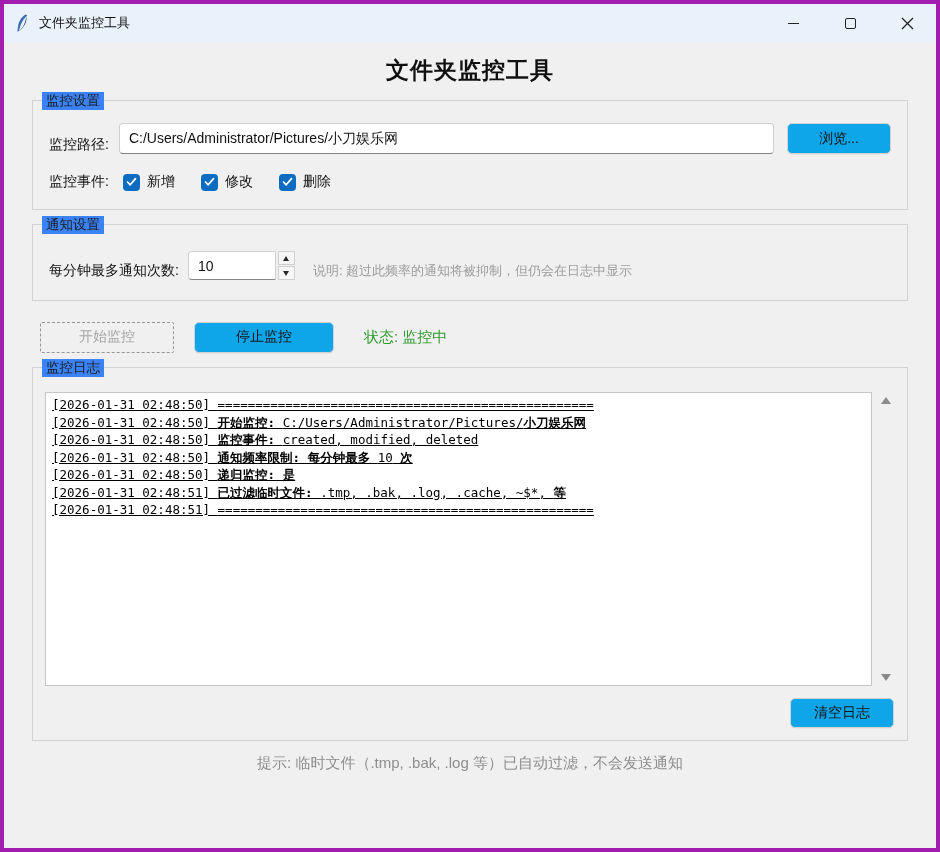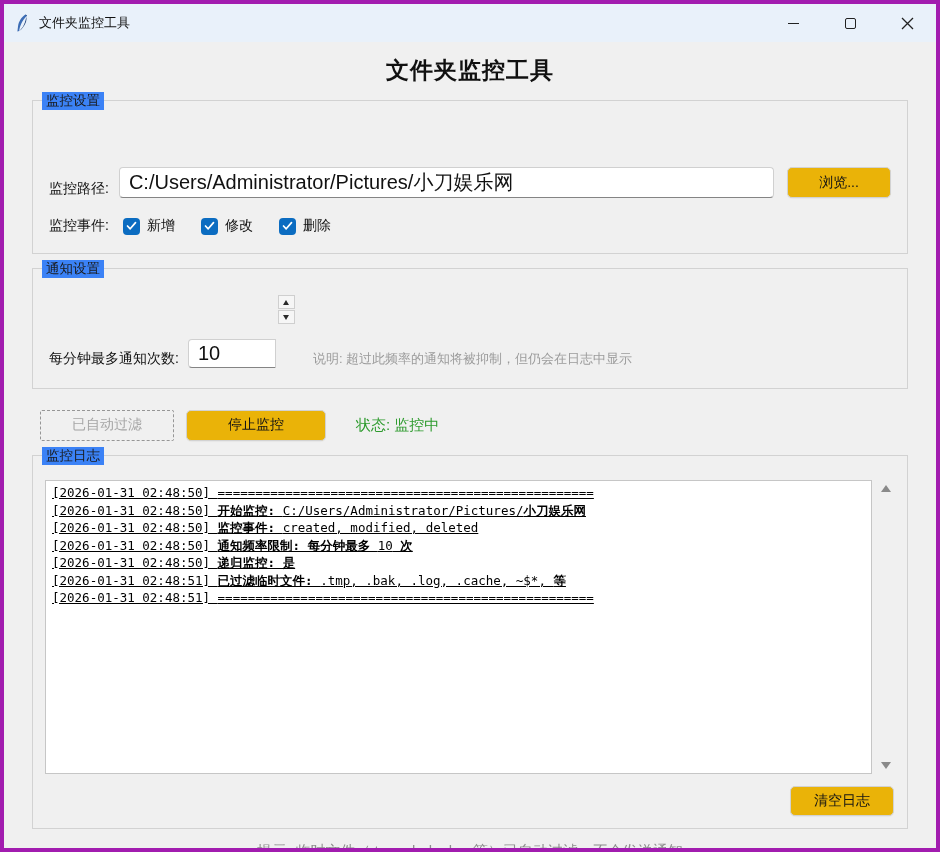--- a/index.html
+++ b/index.html
@@ -40,29 +40,29 @@
     position:absolute; top:-9px; left:9px; background:#3b82f6;
     padding:0 4px; font-size:13.5px; color:#1a1a1a;
   }
 
   .row { display:flex; align-items:flex-end; }
   .lbl { font-size:14px; color:#111; white-space:nowrap; }
 
   
   .entry {
     background:#fff; border:1px solid #d0d0d0; border-bottom:1px solid #848484;
-    border-radius:4px; font-size:20px; color:#111; padding:0 9px;
-    font-family:"Liberation Sans","DejaVu Sans",sans-serif; outline:none;margin-top:44px;
+    border-radius:4px; font-size:14px; color:#111; padding:0 9px;
+    font-family:"Liberation Sans","DejaVu Sans",sans-serif; outline:none;
   }
   #settings-box { padding:22px 16px 18px 16px; }
   #path-row .entry { flex:1; height:31px; }
   #events-row { margin-top:19px; }
 
   .btn {
-    background:#eab308; border:1px solid #d2d2d2; border-radius:5px;
+    background:#0ea5e9; border:1px solid #d2d2d2; border-radius:5px;
     font-size:14px; color:#141414; display:inline-flex; align-items:center;
     justify-content:center; cursor:default;
     box-shadow:0 1px 1px rgba(0,0,0,0.04);
     font-family:"Liberation Sans","DejaVu Sans",sans-serif;
   }
   .browse-btn { width:104px; height:31px; margin-left:13px; }
 
   
   .cb-item { display:inline-flex; align-items:center; margin-right:26px; }
   .cb-box {
@@ -85,21 +85,21 @@
   .tri-up-s { width:0; height:0; border-left:3.5px solid transparent; border-right:3.5px solid transparent; border-bottom:5px solid #2a2a2a; }
   .tri-dn-s { width:0; height:0; border-left:3.5px solid transparent; border-right:3.5px solid transparent; border-top:5px solid #2a2a2a; }
   .note { font-size:13px; color:#9b9b9b; margin-left:18px; }
 
   
   .ctrl-row { margin:20px 28px 0 36px; display:flex; align-items:center; height:32px; }
   .start-btn {
     width:134px; height:31px; background:#f0f0f0; border:1px dashed #969696;
     border-radius:2px; color:#a5a5a5; box-shadow:none;
   }
-  .stop-btn { width:140px; height:31px; margin-left:12px; }
+  .stop-btn { width:140px; height:31px; margin-left:20px; }
   .status-lbl { margin-left:30px; font-size:15px; color:#2e9b2e; }
 
   
   #log-box { padding:24px 12px 12px 12px; }
   .log-area-row { display:flex; }
   .log-text {
     flex:1; height:294px; background:#fff; border:1px solid #c6c6c6;
     padding:3px 6px; overflow:hidden;
     font-family:"DejaVu Sans Mono","Liberation Mono",monospace;
     font-size:12.5px; line-height:17.5px; color:#000; white-space:pre;
@@ -196,21 +196,21 @@
           <span class="spin-btn">
             <span class="tri-dn-s"></span>
           </span>
         </span>
       </span>
       <span class="note">说明: 超过此频率的通知将被抑制，但仍会在日志中显示</span>
     </div>
   </div>
 
   <div class="ctrl-row">
-    <button class="btn start-btn">已自动过滤</button>
+    <button class="btn start-btn">开始监控</button>
     <button class="btn stop-btn">停止监控</button>
     <span class="status-lbl">状态: 监控中</span>
   </div>
 
   <div class="groupbox" id="log-box">
     <span class="gb-label">监控日志</span>
     <div class="log-area-row">
       <div class="log-text" id="log-content"><div class="log-line"><span>[2026-01-31 02:48:50] </span><span>==================================================</span></div><div class="log-line"><span>[2026-01-31 02:48:50] </span><span class="seg-b">开始监控: </span><span>C:/Users/Administrator/Pictures/</span><span class="seg-b">小刀娱乐网</span></div><div class="log-line"><span>[2026-01-31 02:48:50] </span><span class="seg-b">监控事件: </span><span>created, modified, deleted</span></div><div class="log-line"><span>[2026-01-31 02:48:50] </span><span class="seg-b">通知频率限制: 每分钟最多 </span><span>10</span><span class="seg-b"> 次</span></div><div class="log-line"><span>[2026-01-31 02:48:50] </span><span class="seg-b">递归监控: 是</span></div><div class="log-line"><span>[2026-01-31 02:48:51] </span><span class="seg-b">已过滤临时文件: </span><span>.tmp, .bak, .log, .cache, ~$*, </span><span class="seg-b">等</span></div><div class="log-line"><span>[2026-01-31 02:48:51] </span><span>==================================================</span></div></div>
       <div class="scrollbar">
         <span class="tri-up"></span>

